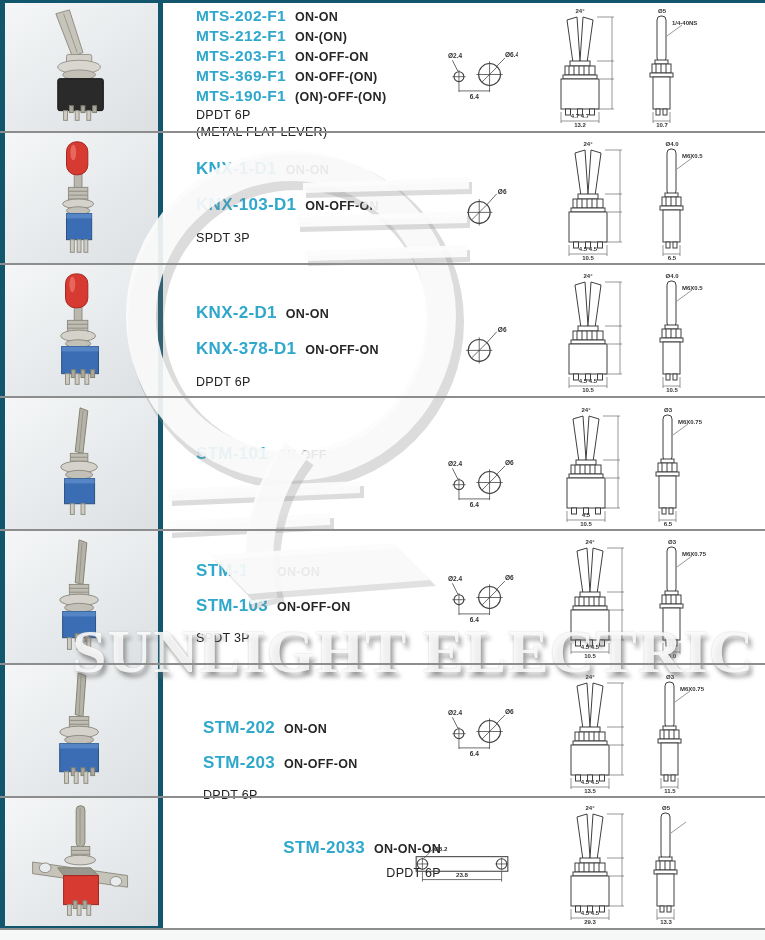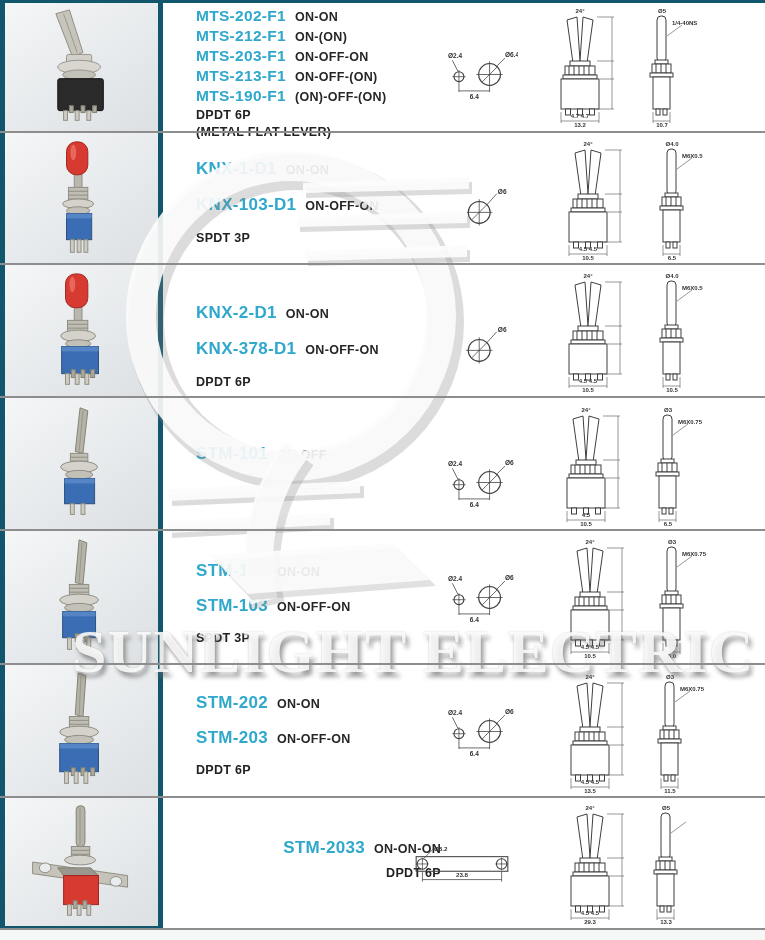--- a/index.html
+++ b/index.html
@@ -15,27 +15,27 @@
          background:linear-gradient(145deg,#f4f6f7 0%,#e7eaec 55%,#dce0e3 100%);
          border-left:5px solid #11566c;border-right:5px solid #11566c;
          display:flex;align-items:center;justify-content:center;z-index:2;}
   .row1 .photo{border-top:3px solid #11566c;}
   .row7 .photo{border-bottom:4px solid #11566c;}
   .info{position:absolute;left:196px;top:0;width:245px;z-index:3;}
   .mline{white-space:nowrap;}
   .code{color:#2fa8cc;font-weight:bold;font-size:17px;letter-spacing:.3px;}
   .code.sm{font-size:15.5px;}
   .fn{color:#262626;font-weight:bold;font-size:12.5px;margin-left:9px;letter-spacing:.3px;}
-  .type{color:#222;font-weight:bold;font-size:12.5px;letter-spacing:.3px;margin-top:3px;}
+  .type{color:#222;font-weight:normal;font-size:12.5px;letter-spacing:.3px;margin-top:3px;}
   .info-r1{padding-top:7px;}  .info-r1 .mline{margin-bottom:2px;}
   .info-r2{padding-top:26px;} .info-r2 .mline{margin-bottom:16px;}
   .info-r3{padding-top:38px;} .info-r3 .mline{margin-bottom:16px;}
   .info-r4{padding-top:46px;} .info-r4 .mline{margin-bottom:8px;}
   .info-r5{padding-top:30px;} .info-r5 .mline{margin-bottom:15px;}
-  .info-r6{padding-top:28px;} .info-r6 .mline{margin-bottom:15px;}
+  .info-r6{padding-top:53px;margin-left:7px;} .info-r6 .mline{margin-bottom:15px;}
   .info-r7{padding-top:40px;text-align:right;} .info-r7 .mline{margin-bottom:8px;}
   
   .dw{position:absolute;z-index:3;}
   .dw .dim{font-size:6px;font-weight:bold;fill:#333;font-family:"Liberation Sans",sans-serif;}
   
   .wm-swirl{position:absolute;left:0;top:0;width:765px;height:940px;z-index:4;pointer-events:none;}
   .wm-text{position:absolute;left:72px;top:616px;z-index:5;pointer-events:none;white-space:nowrap;
            font-family:"Liberation Serif",serif;font-weight:bold;font-size:62px;
            letter-spacing:1px;color:rgba(255,255,255,0.85);
            text-shadow:3px 5px 4px rgba(105,105,105,0.62),0 0 2px rgba(150,150,150,0.45);}
@@ -142,21 +142,21 @@
         <rect x="76" y="103" width="4" height="7" fill="#aaa89e" stroke="#85836f"></rect>
         <rect x="46" y="108" width="4" height="10" fill="#cfcdc3" stroke="#8f8d82"></rect>
         <rect x="58" y="108" width="4" height="10" fill="#cfcdc3" stroke="#8f8d82"></rect>
         <rect x="70" y="108" width="4" height="10" fill="#cfcdc3" stroke="#8f8d82"></rect>
       </svg>
     </div>
     <div class="info info-r1">
       <div class="mline"><span class="code sm">MTS-202-F1</span><span class="fn">ON-ON</span></div>
       <div class="mline"><span class="code sm">MTS-212-F1</span><span class="fn">ON-(ON)</span></div>
       <div class="mline"><span class="code sm">MTS-203-F1</span><span class="fn">ON-OFF-ON</span></div>
-      <div class="mline"><span class="code sm">MTS-213-F1</span><span class="fn">ON-OFF-(ON)</span></div>
+      <div class="mline"><span class="code sm">MTS-369-F1</span><span class="fn">ON-OFF-(ON)</span></div>
       <div class="mline"><span class="code sm">MTS-190-F1</span><span class="fn">(ON)-OFF-(ON)</span></div>
       <div class="type">DPDT 6P</div>
       <div class="type">(METAL FLAT LEVER)</div>
     </div>
     <svg class="dw" style="left:448px;top:48px" viewBox="0 0 64 48" width="70" height="53">
       <use href="#sym-cutout2"></use>
       <text class="dim" x="0" y="9">Ø2.4</text>
       <text class="dim" x="52" y="8">Ø6.4</text>
       <text class="dim" x="24" y="46" text-anchor="middle">6.4</text>
     </svg>

